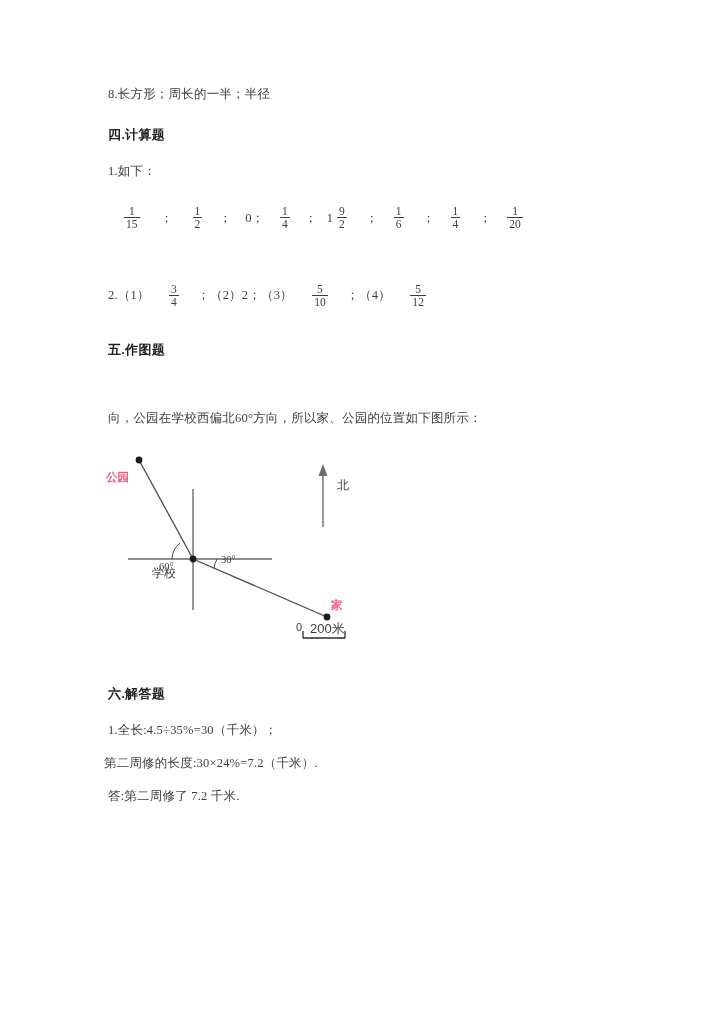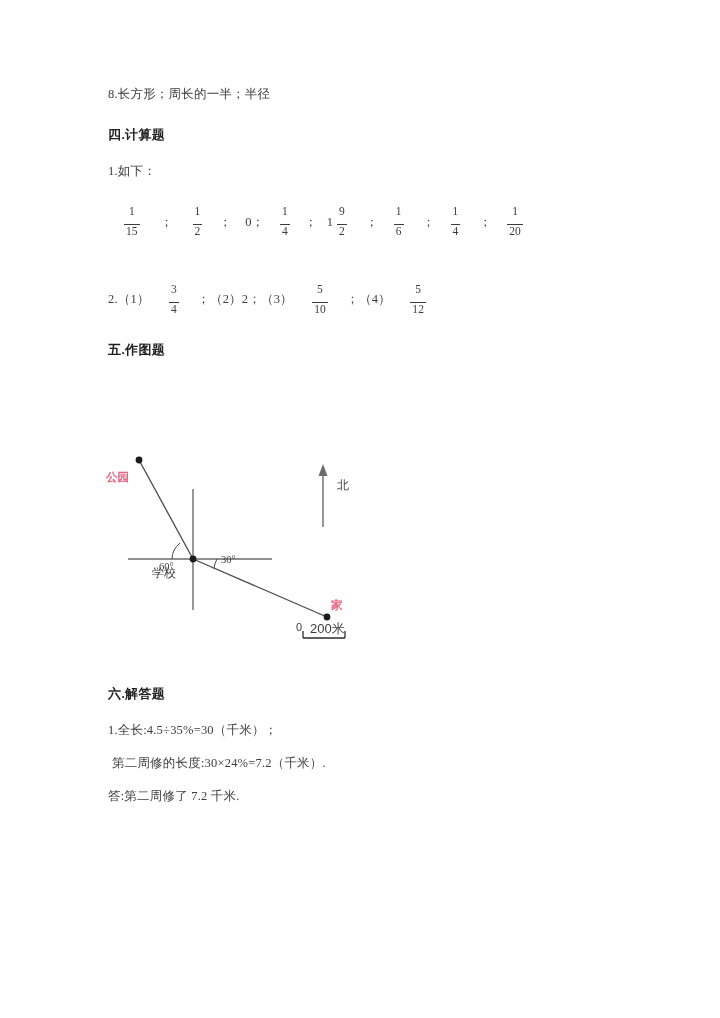--- a/index.html
+++ b/index.html
@@ -7,21 +7,21 @@
     width:720px;height:1018px;background:#ffffff;
     font-family:"Liberation Serif","DejaVu Serif",serif;
     color:#3b3b3b;position:relative;overflow:hidden;
   }
   .page{position:absolute;left:0;top:0;width:720px;height:1018px;}
   .line{position:absolute;white-space:nowrap;font-size:12.5px;letter-spacing:.2px;color:#3d3d3d;}
   .heading{font-weight:bold;color:#1f1f1f;font-size:13px;letter-spacing:.4px;}
   
   .frac{display:inline-block;vertical-align:middle;text-align:center;line-height:1.05;margin:0 1px;position:relative;top:-1px;}
   .frac .num{display:block;font-size:11.5px;padding:0 2px;}
-  .frac .den{display:block;font-size:11.5px;border-top:1px solid #3d3d3d;padding:0 2px;margin-top:7px;}
+  .frac .den{display:block;font-size:11.5px;border-top:1px solid #3d3d3d;padding:0 2px;}
   .sep{display:inline-block;font-size:12px;vertical-align:middle;}
   .whole{display:inline-block;font-size:12.5px;vertical-align:middle;}
   .fr-row{position:absolute;white-space:nowrap;}
   
   .diagram{position:absolute;left:0;top:0;width:720px;height:1018px;pointer-events:none;}
   .dlabel{position:absolute;white-space:nowrap;font-size:11px;color:#3d3d3d;
           font-family:"Liberation Sans","DejaVu Sans",sans-serif;}
   .dlabel.red{color:#e8607f;font-weight:bold;font-size:11.5px;font-family:Liberation Mono, monospace;}
   .dlabel.ang{font-size:10.5px;font-family:"Liberation Serif",serif;}
   .dlabel.cn{font-size:12px;}
@@ -51,20 +51,21 @@
       <span class="den">10</span>
     </span>
     <span style="margin-left:14px;">；（4）</span>
     <span class="frac" style="margin-left:16px;">
       <span class="num">5</span>
       <span class="den">12</span>
     </span>
   </div>
 
   <div class="line heading" style="left:108px;top:341px;">五.作图题</div>
+  <div class="line" style="left:108px;top:410px;">向，公园在学校西偏北60°方向，所以家、公园的位置如下图所示：</div>
 
   <svg class="diagram" viewBox="0 0 720 1018">
 
     <line x1="128" y1="559" x2="272" y2="559" stroke="#6b6b6b" stroke-width="1.4"></line>
 
     <line x1="193" y1="489" x2="193" y2="610" stroke="#6b6b6b" stroke-width="1.4"></line>
 
     <line x1="193" y1="559" x2="139" y2="460" stroke="#4a4a4a" stroke-width="1.3"></line>
 
     <line x1="193" y1="559" x2="327" y2="617" stroke="#4a4a4a" stroke-width="1.3"></line>
@@ -88,16 +89,16 @@
   <div class="dlabel red" style="left:331px;top:598px;">家</div>
   <div class="dlabel cn" style="left:152px;top:565px;">学校</div>
   <div class="dlabel cn" style="left:337px;top:477px;">北</div>
   <div class="dlabel ang" style="left:159px;top:561px;">60°</div>
   <div class="dlabel ang" style="left:221px;top:554px;">30°</div>
   <div class="dlabel" style="left:296px;top:621px;font-size:11px;">0</div>
   <div class="dlabel" style="left:310px;top:620px;font-size:13px;">200米</div>
 
   <div class="line heading" style="left:108px;top:685px;">六.解答题</div>
   <div class="line" style="left:108px;top:722px;">1.全长:4.5÷35%=30（千米）；</div>
-  <div class="line" style="left:112px;top:755px;">第二周修的长度:30×24%=7.2（千米）.</div>
+  <div class="line" style="left:104px;top:755px;">第二周修的长度:30×24%=7.2（千米）.</div>
   <div class="line" style="left:108px;top:788px;">答:第二周修了 7.2 千米.</div>
 
 </div>
 
 </body></html>

